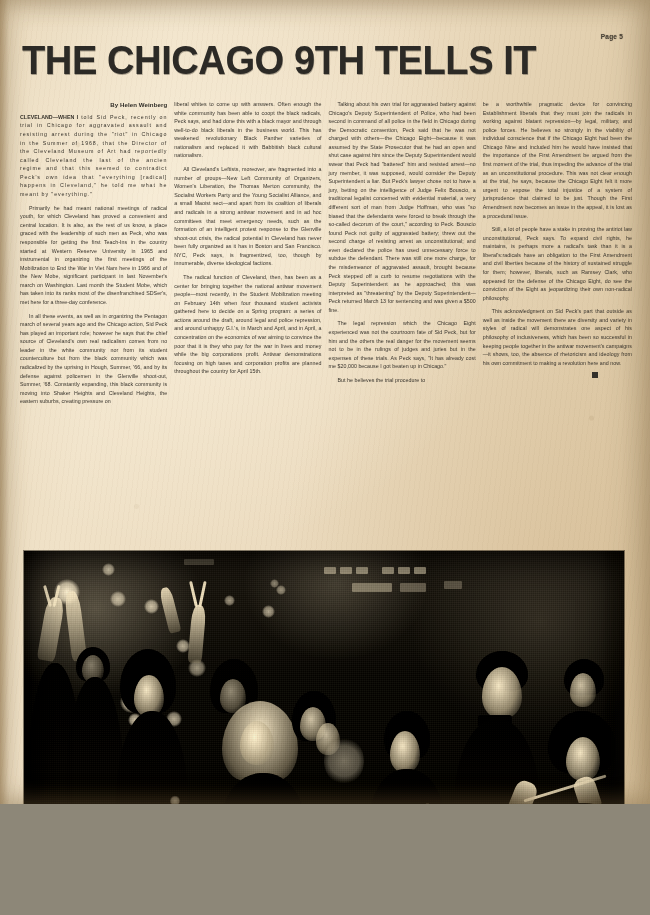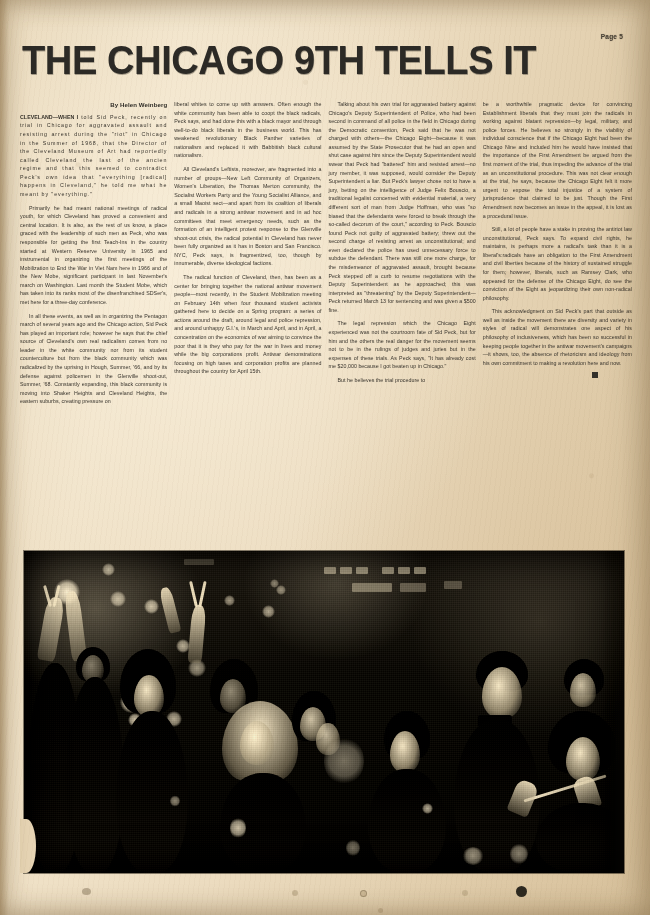--- a/index.html
+++ b/index.html
@@ -7,21 +7,21 @@
     padding: 0;
     background: #8d8778;
   }
   body {
     font-family: "Liberation Sans", sans-serif;
   }
 
   .page {
     position: relative;
     width: 650px;
-    height: 915px;
+    height: 804px;
     overflow: hidden;
     background:
       radial-gradient(ellipse 70% 55% at 30% 30%, rgba(255,248,232,0.55), rgba(255,248,232,0) 70%),
       radial-gradient(ellipse 60% 50% at 85% 72%, rgba(208,178,136,0.30), rgba(208,178,136,0) 72%),
       linear-gradient(103deg, #e9d9bc 0%, #f0e2c8 22%, #ecdcc0 48%, #e2cfae 74%, #d8c29d 100%);
   }
 
   
   .grain {
     position: absolute;

